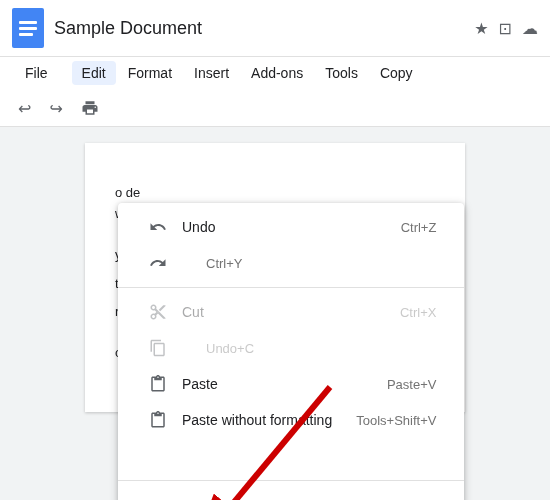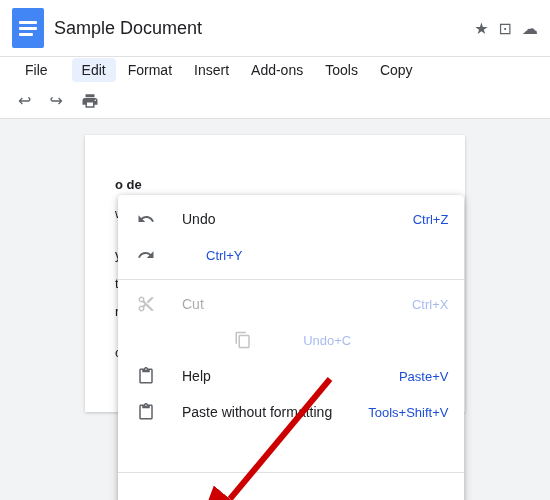--- a/index.html
+++ b/index.html
@@ -124,31 +124,29 @@
       border-radius: 4px;
       box-shadow: 0 2px 10px rgba(0,0,0,0.2), 0 1px 4px rgba(0,0,0,0.15);
       min-width: 320px;
       z-index: 100;
       padding: 6px 0;
     }
 
     .menu-option {
       display: flex;
       align-items: center;
-      padding: 6px 16px;
+      padding: 6px 28px;
       cursor: pointer;
       min-height: 36px;
       position: relative;
-      gap: 12px;
     }
 
     .menu-option.disabled {
       opacity: 0.38;
       pointer-events: none;
-      justify-content: center;
     }
 
     .menu-icon {
       width: 24px;
       height: 24px;
       margin-right: 12px;
       display: flex;
       align-items: center;
       justify-content: center;
       color: #5f6368;
@@ -157,21 +155,21 @@
     }
 
     .menu-label {
       flex: 1;
       font-size: 14px;
       color: #202124;
     }
 
     .menu-shortcut {
       font-size: 13px;
-      color: #1d4ed8;
+      color: #737373;
       margin-left: 24px;
     }
 
     .menu-divider {
       border: none;
       border-top: 1px solid #e0e0e0;
       margin: 6px 0;
     }
 
     .page-sheet {
@@ -247,21 +245,21 @@
       <svg width="18" height="18" viewBox="0 0 24 24" fill="#5f6368">
         <path d="M19 8H5c-1.66 0-3 1.34-3 3v6h4v4h12v-4h4v-6c0-1.66-1.34-3-3-3zm-3 11H8v-5h8v5zm3-7c-.55 0-1-.45-1-1s.45-1 1-1 1 .45 1 1-.45 1-1 1zm-1-9H6v4h12V3z"></path>
       </svg>
     </span>
   </div>
 
   <div class="content-area">
 
     <div class="page-sheet">
       <div class="page-text">
-        <p style="margin-bottom:8px;font-weight:bold;">o de</p>
+        <p style="margin-bottom:0;">o de</p>
         <p style="margin-bottom:8px;">ws t</p>
         <p style="margin-bottom:8px; margin-top:20px;">y fav</p>
         <p style="margin-bottom:8px;">tha</p>
         <p style="margin-bottom:8px;">r, a</p>
         <p style="margin-bottom:8px; margin-top:20px;">ons t</p>
       </div>
     </div>
 
     <div class="dropdown-menu">
 
@@ -304,21 +302,21 @@
         </div>
         <span class="menu-shortcut">Undo+C</span>
       </div>
 
       <div class="menu-option">
         <div class="menu-icon">
           <svg width="18" height="18" viewBox="0 0 24 24" fill="#5f6368">
             <path d="M19 2h-4.18C14.4.84 13.3 0 12 0c-1.3 0-2.4.84-2.82 2H5c-1.1 0-2 .9-2 2v16c0 1.1.9 2 2 2h14c1.1 0 2-.9 2-2V4c0-1.1-.9-2-2-2zm-7 0c.55 0 1 .45 1 1s-.45 1-1 1-1-.45-1-1 .45-1 1-1zm7 18H5V4h2v3h10V4h2v16z"></path>
           </svg>
         </div>
-        <span class="menu-label">Help</span>
+        <span class="menu-label">Paste</span>
         <span class="menu-shortcut">Paste+V</span>
       </div>
 
       <div class="menu-option">
         <div class="menu-icon">
           <svg width="18" height="18" viewBox="0 0 24 24" fill="#5f6368">
             <path d="M19 2h-4.18C14.4.84 13.3 0 12 0c-1.3 0-2.4.84-2.82 2H5c-1.1 0-2 .9-2 2v16c0 1.1.9 2 2 2h14c1.1 0 2-.9 2-2V4c0-1.1-.9-2-2-2zm-7 0c.55 0 1 .45 1 1s-.45 1-1 1-1-.45-1-1 .45-1 1-1zm7 18H5V4h2v3h10V4h2v16z"></path>
           </svg>
         </div>
         <span class="menu-label">Paste without formatting</span>

